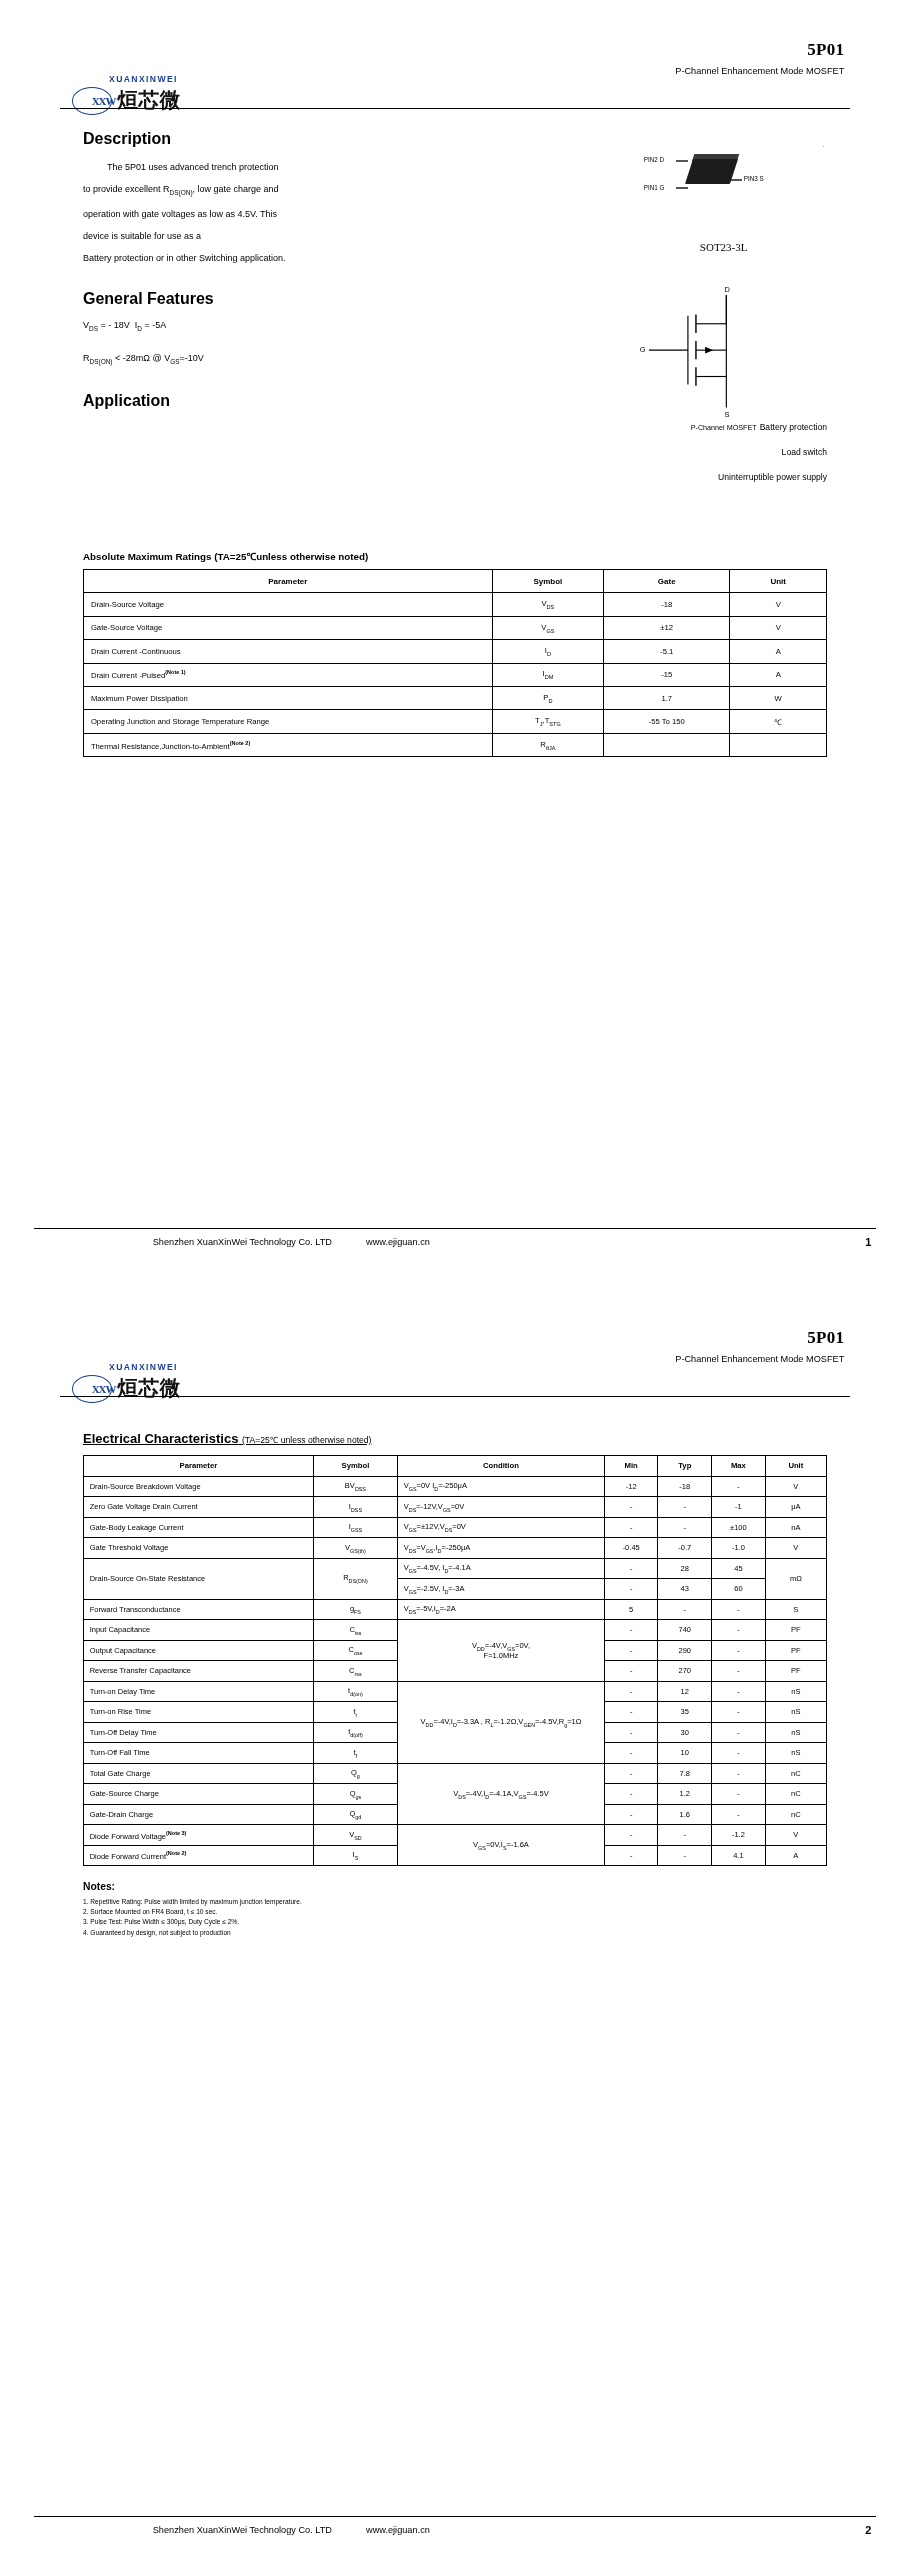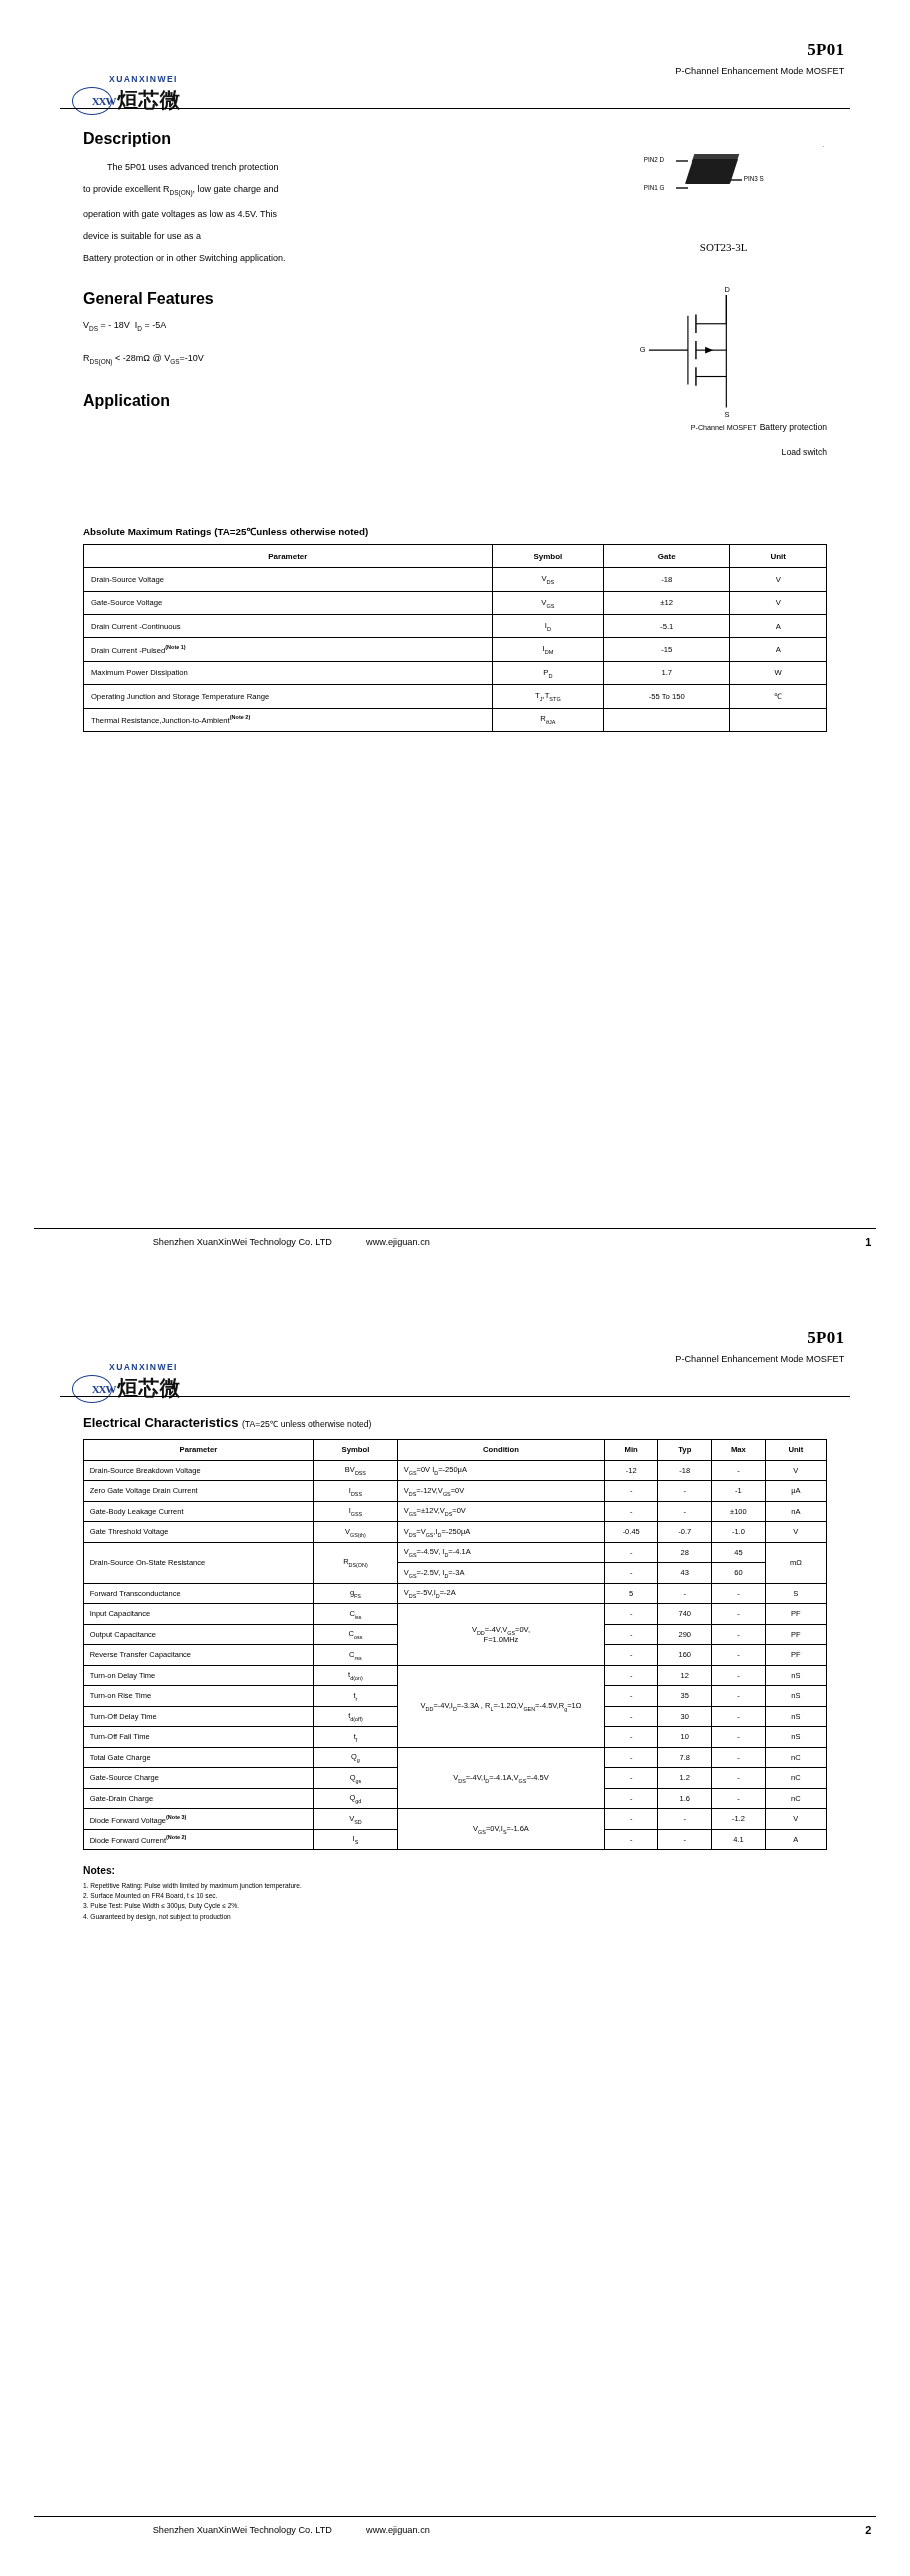--- a/index.html
+++ b/index.html
@@ -223,22 +223,23 @@
   table.dt td.left {
     text-align: left;
     padding-left: 6.9px;
   }
   .note-sup { font-size: 5.5px; vertical-align: super; font-weight: bold; }
 
   
   .elec-title {
     font-size: 13px;
     font-weight: bold;
-    margin-top: 18px;
+    margin-top: 34px;
     margin-bottom: 9.2px;
+    text-decoration: underline;
   }
   .elec-title small {
     font-size: 8.6px;
     font-weight: normal;
   }
   table.et {
     border-collapse: collapse;
     width: 100%;
     font-size: 7.5px;
   }
@@ -358,20 +359,21 @@
     <div class="desc-line">device is suitable for use as a</div>
     <div class="desc-line">Battery protection or in other Switching application.</div>
 
     <div class="sec-title">General Features</div>
     <div class="feat-line">V<sub>DS</sub> = - 18V&nbsp;&nbsp;I<sub>D</sub> = -5A</div>
     <div class="feat-line">R<sub>DS(ON)</sub> &lt; -28mΩ @ V<sub>GS</sub>=-10V</div>
 
     <div class="sec-title">Application</div>
     <div class="app-line">Battery protection</div>
     <div class="app-line">Load switch</div>
+    <div class="app-line">Uninterruptible power supply</div>
 
     <div style="height:34px"></div>
 
     <div class="tbl-title">Absolute Maximum Ratings (TA=25℃unless otherwise noted)</div>
     <table class="dt">
       <thead>
         <tr>
           <th style="width:55%">Parameter</th>
           <th style="width:15%">Symbol</th>
           <th style="width:17%">Gate</th>
@@ -554,21 +556,21 @@
           <td>C<sub>oss</sub></td>
           <td>-</td>
           <td>290</td>
           <td>-</td>
           <td>PF</td>
         </tr>
         <tr>
           <td class="left">Reverse Transfer Capacitance</td>
           <td>C<sub>rss</sub></td>
           <td>-</td>
-          <td>160</td>
+          <td>270</td>
           <td>-</td>
           <td>PF</td>
         </tr>
 
         <tr>
           <td class="left">Turn-on Delay Time</td>
           <td>t<sub>d(on)</sub></td>
           <td rowspan="4">V<sub>DD</sub>=-4V,I<sub>D</sub>=-3.3A , R<sub>L</sub>=-1.2Ω,V<sub>GEN</sub>=-4.5V,R<sub>g</sub>=1Ω</td>
           <td>-</td>
           <td>12</td>

